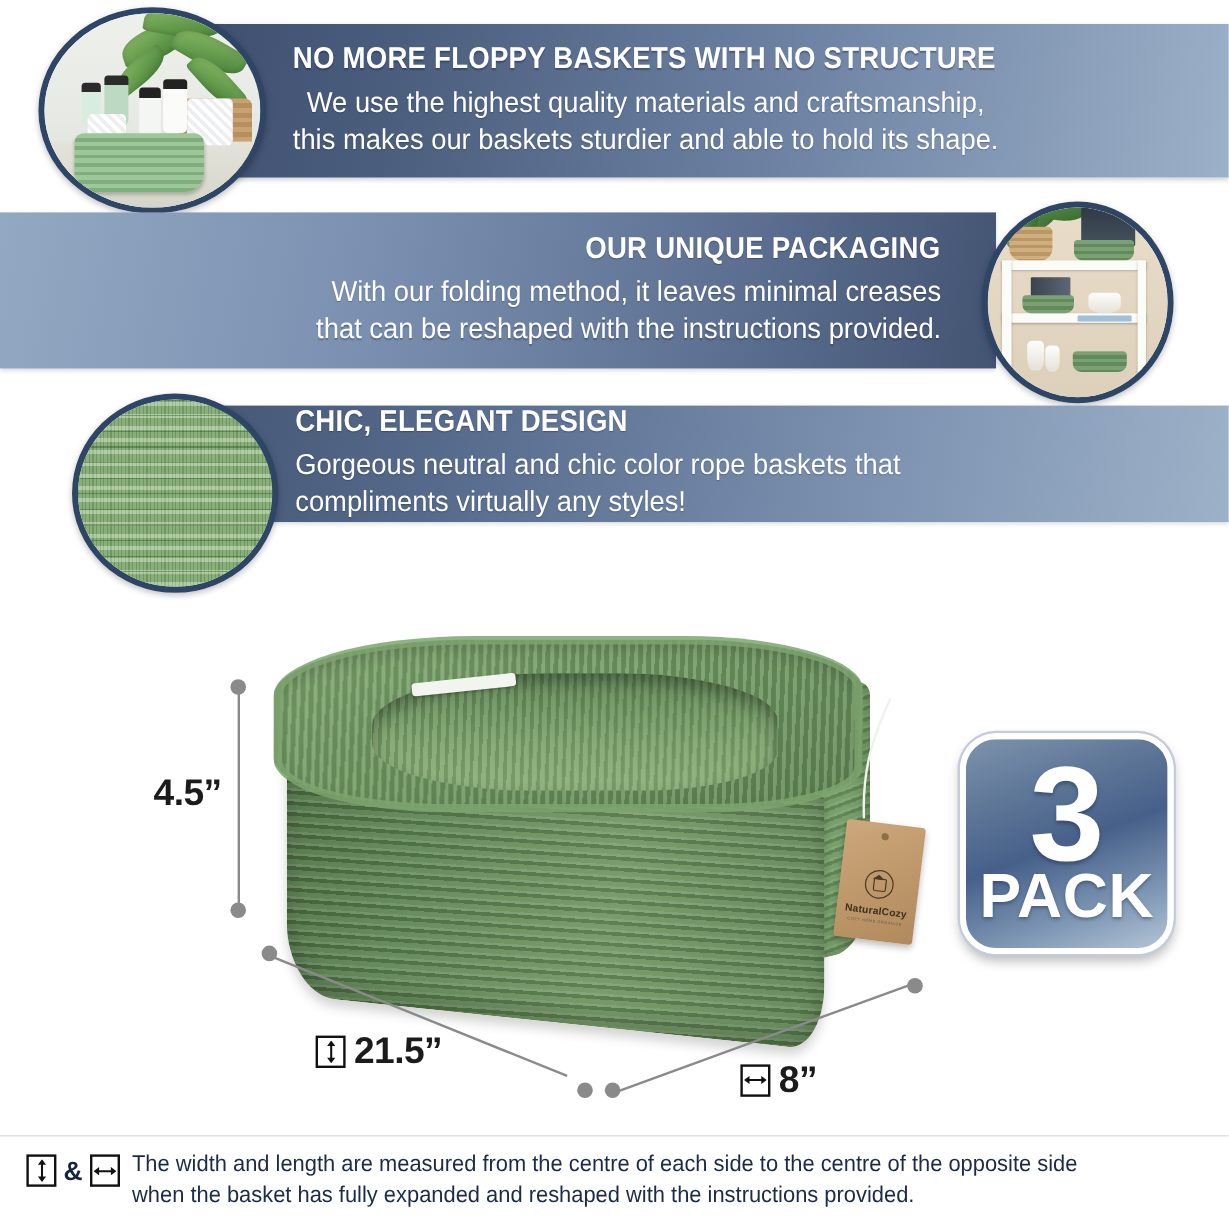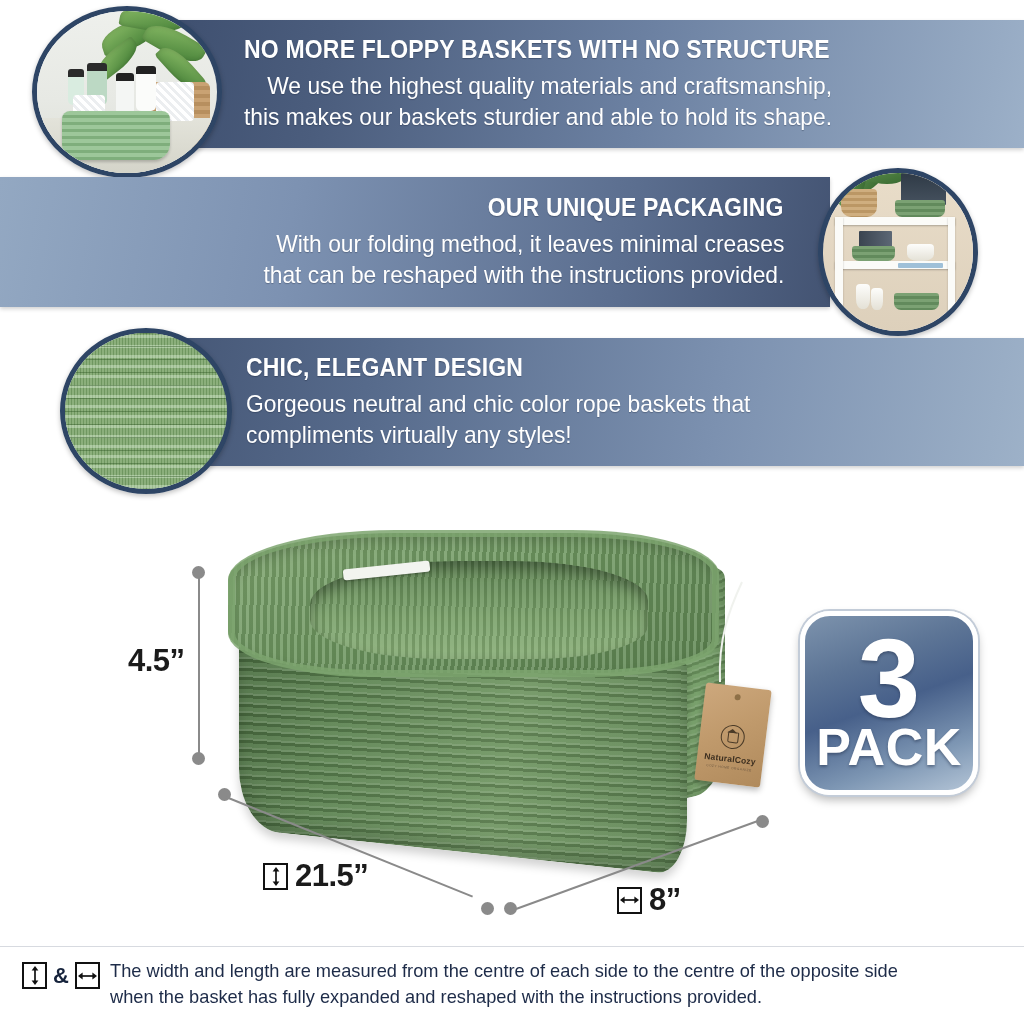--- a/index.html
+++ b/index.html
@@ -26,30 +26,30 @@
     color:#ffffff;font-size:24px;line-height:1.28;margin-top:9px;
     text-shadow:0 1px 1px rgba(20,30,50,.30);
     transform:scaleX(.95);transform-origin:left center;
   }
   .b-body.right{transform-origin:right center;}
 
   
   #banner1{left:176px;top:20px;width:848px;height:128px;
     background:linear-gradient(100deg,#3f5070 0%,#4b5d7d 18%,#6c81a2 55%,#9cb0c8 100%);
     box-shadow:0 2px 4px rgba(0,0,0,.18);}
-  #banner1 .txtwrap{padding:0 14px 0 68px;align-items:flex-start;text-align:right;}
+  #banner1 .txtwrap{padding:0 14px 0 68px;align-items:flex-start;text-align:center;}
 
   
   #banner2{left:0px;top:177px;width:830px;height:130px;
     background:linear-gradient(100deg,#93a8c2 0%,#7d92b2 35%,#5b6e8f 75%,#435372 100%);
     box-shadow:0 2px 4px rgba(0,0,0,.18);}
   #banner2 .txtwrap{padding:0 46px 0 14px;align-items:flex-end;text-align:right;}
 
   
-  #banner3{left:150px;top:338px;width:874px;height:128px;
+  #banner3{left:150px;top:338px;width:874px;height:97px;
     background:linear-gradient(100deg,#445574 0%,#566a8b 25%,#7c91b0 65%,#9db1c8 100%);
     box-shadow:0 2px 4px rgba(0,0,0,.18);}
   #banner3 .txtwrap{padding:0 14px 0 96px;align-items:flex-start;text-align:left;}
 
   
   .circle{position:absolute;border-radius:50%;overflow:hidden;
           border:5px solid #2e4565;box-shadow:0 2px 5px rgba(0,0,0,.25);}
   #circle1{left:32px;top:6px;width:180px;height:162px;}
   #circle2{left:818px;top:168px;width:150px;height:158px;}
   #circle3{left:60px;top:328px;width:162px;height:156px;}

